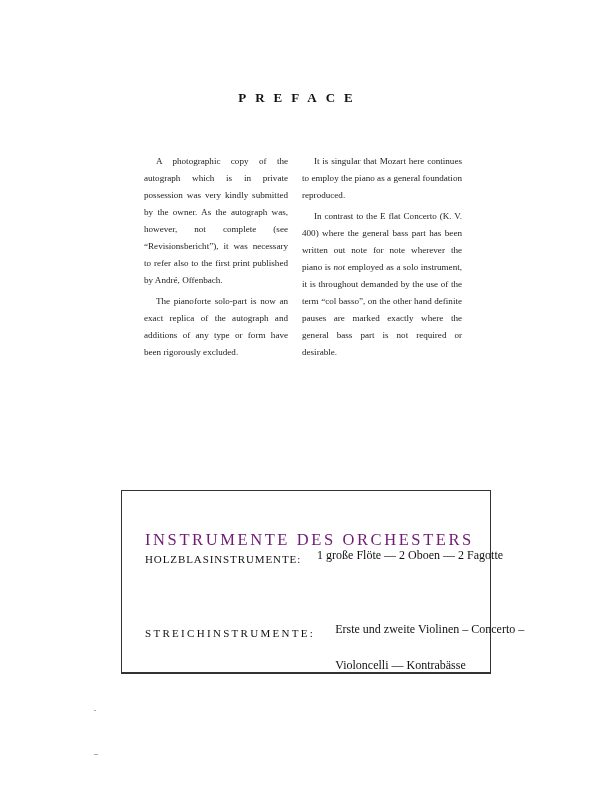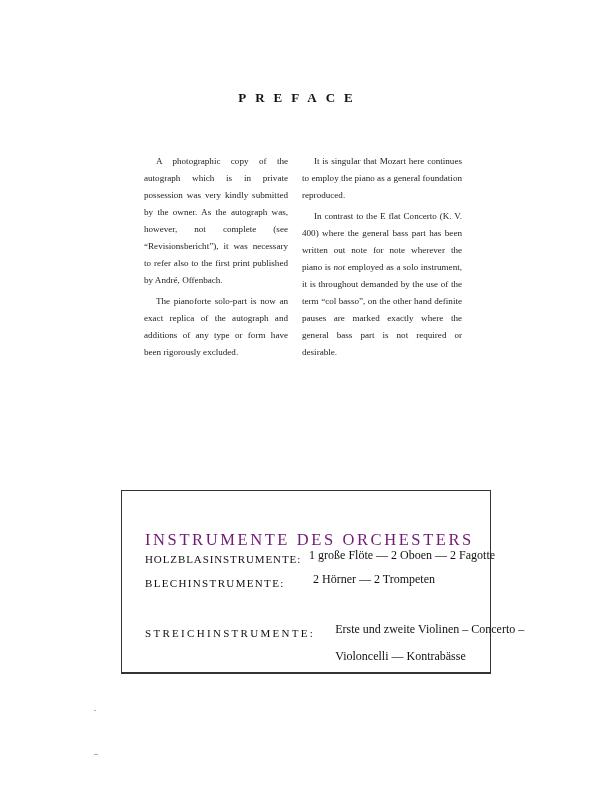--- a/index.html
+++ b/index.html
@@ -33,24 +33,24 @@
   .row { position:absolute; left:23px; white-space:nowrap; }
   .row .label {
     display:inline-block; width:168px;
     font-family:"Liberation Serif", serif; font-size:11px; letter-spacing:1.35px; color:#111;
   }
   .row .value {
     display:inline-block; vertical-align:top;
     font-family:"Liberation Serif", serif; font-size:12px; color:#111;
   }
   .row.r1 { top:57px; } .row.r2 { top:81px; } .row.r3 { top:106px; } .row.r4 { top:131px; }
-  .row.r1 .label { width:auto; margin-right:8px; letter-spacing:0.9px; }
+  .row.r1 .label { width:auto; margin-right:16px; letter-spacing:0.9px; }
   .row.r3 .label { letter-spacing:2.2px; width:auto; margin-right:4px; }
   .row.r4 .label { letter-spacing:2.3px; width:auto; margin-right:20px; }
-  .value .l2 { display:block; margin-top:12px; }
+  .value .l2 { display:block; margin-top:21px; }
   .speck { position:absolute; width:2px; height:1px; background:#aaa; }
 </style>
 </head>
 <body>
 
 <div class="title">PREFACE</div>
 
 <div class="col col1">
   <p>A photographic copy of the autograph which is in private possession was very kindly submitted by the owner. As the autograph was, however, not complete (see “Revisionsbericht”), it was necessary to refer also to the first print published by André, Offenbach.</p>
   <p>The pianoforte solo-part is now an exact replica of the autograph and additions of any type or form have been rigorously excluded.</p>
@@ -60,22 +60,19 @@
   <p>It is singular that Mozart here continues to employ the piano as a general foundation reproduced.</p>
   <p><span>In contrast to the E flat Concerto (K. V. 400) where the general bass part has been written out note for note wherever the piano is </span><em>not</em><span> employed as a solo instrument, it is throughout demanded by the use of the term “col basso”, on the other hand definite pauses are marked exactly where the general bass part is not required or desirable.</span></p>
 </div>
 
 <div class="box">
   <div class="box-title">INSTRUMENTE DES ORCHESTERS</div>
 
   <div class="row r1">
     <span class="label">HOLZBLASINSTRUMENTE:</span><span class="value">1 große Flöte — 2 Oboen — 2 Fagotte</span>
   </div>
-  <div class="row r2">
-    <span class="label">BLECHINSTRUMENTE:</span><span class="value">2 Hörner — 2 Trompeten</span>
-  </div>
   <div class="row r4">
     <span class="label">STREICHINSTRUMENTE:</span><span class="value"><span>Erste und zweite Violinen – Concerto –</span><span class="l2">Violoncelli — Kontrabässe</span></span>
   </div>
 </div>
 
 <div class="speck" style="left:94px;top:710px;"></div>
 <div class="speck" style="left:94px;top:754px;width:4px;"></div>
 
 </body></html>

